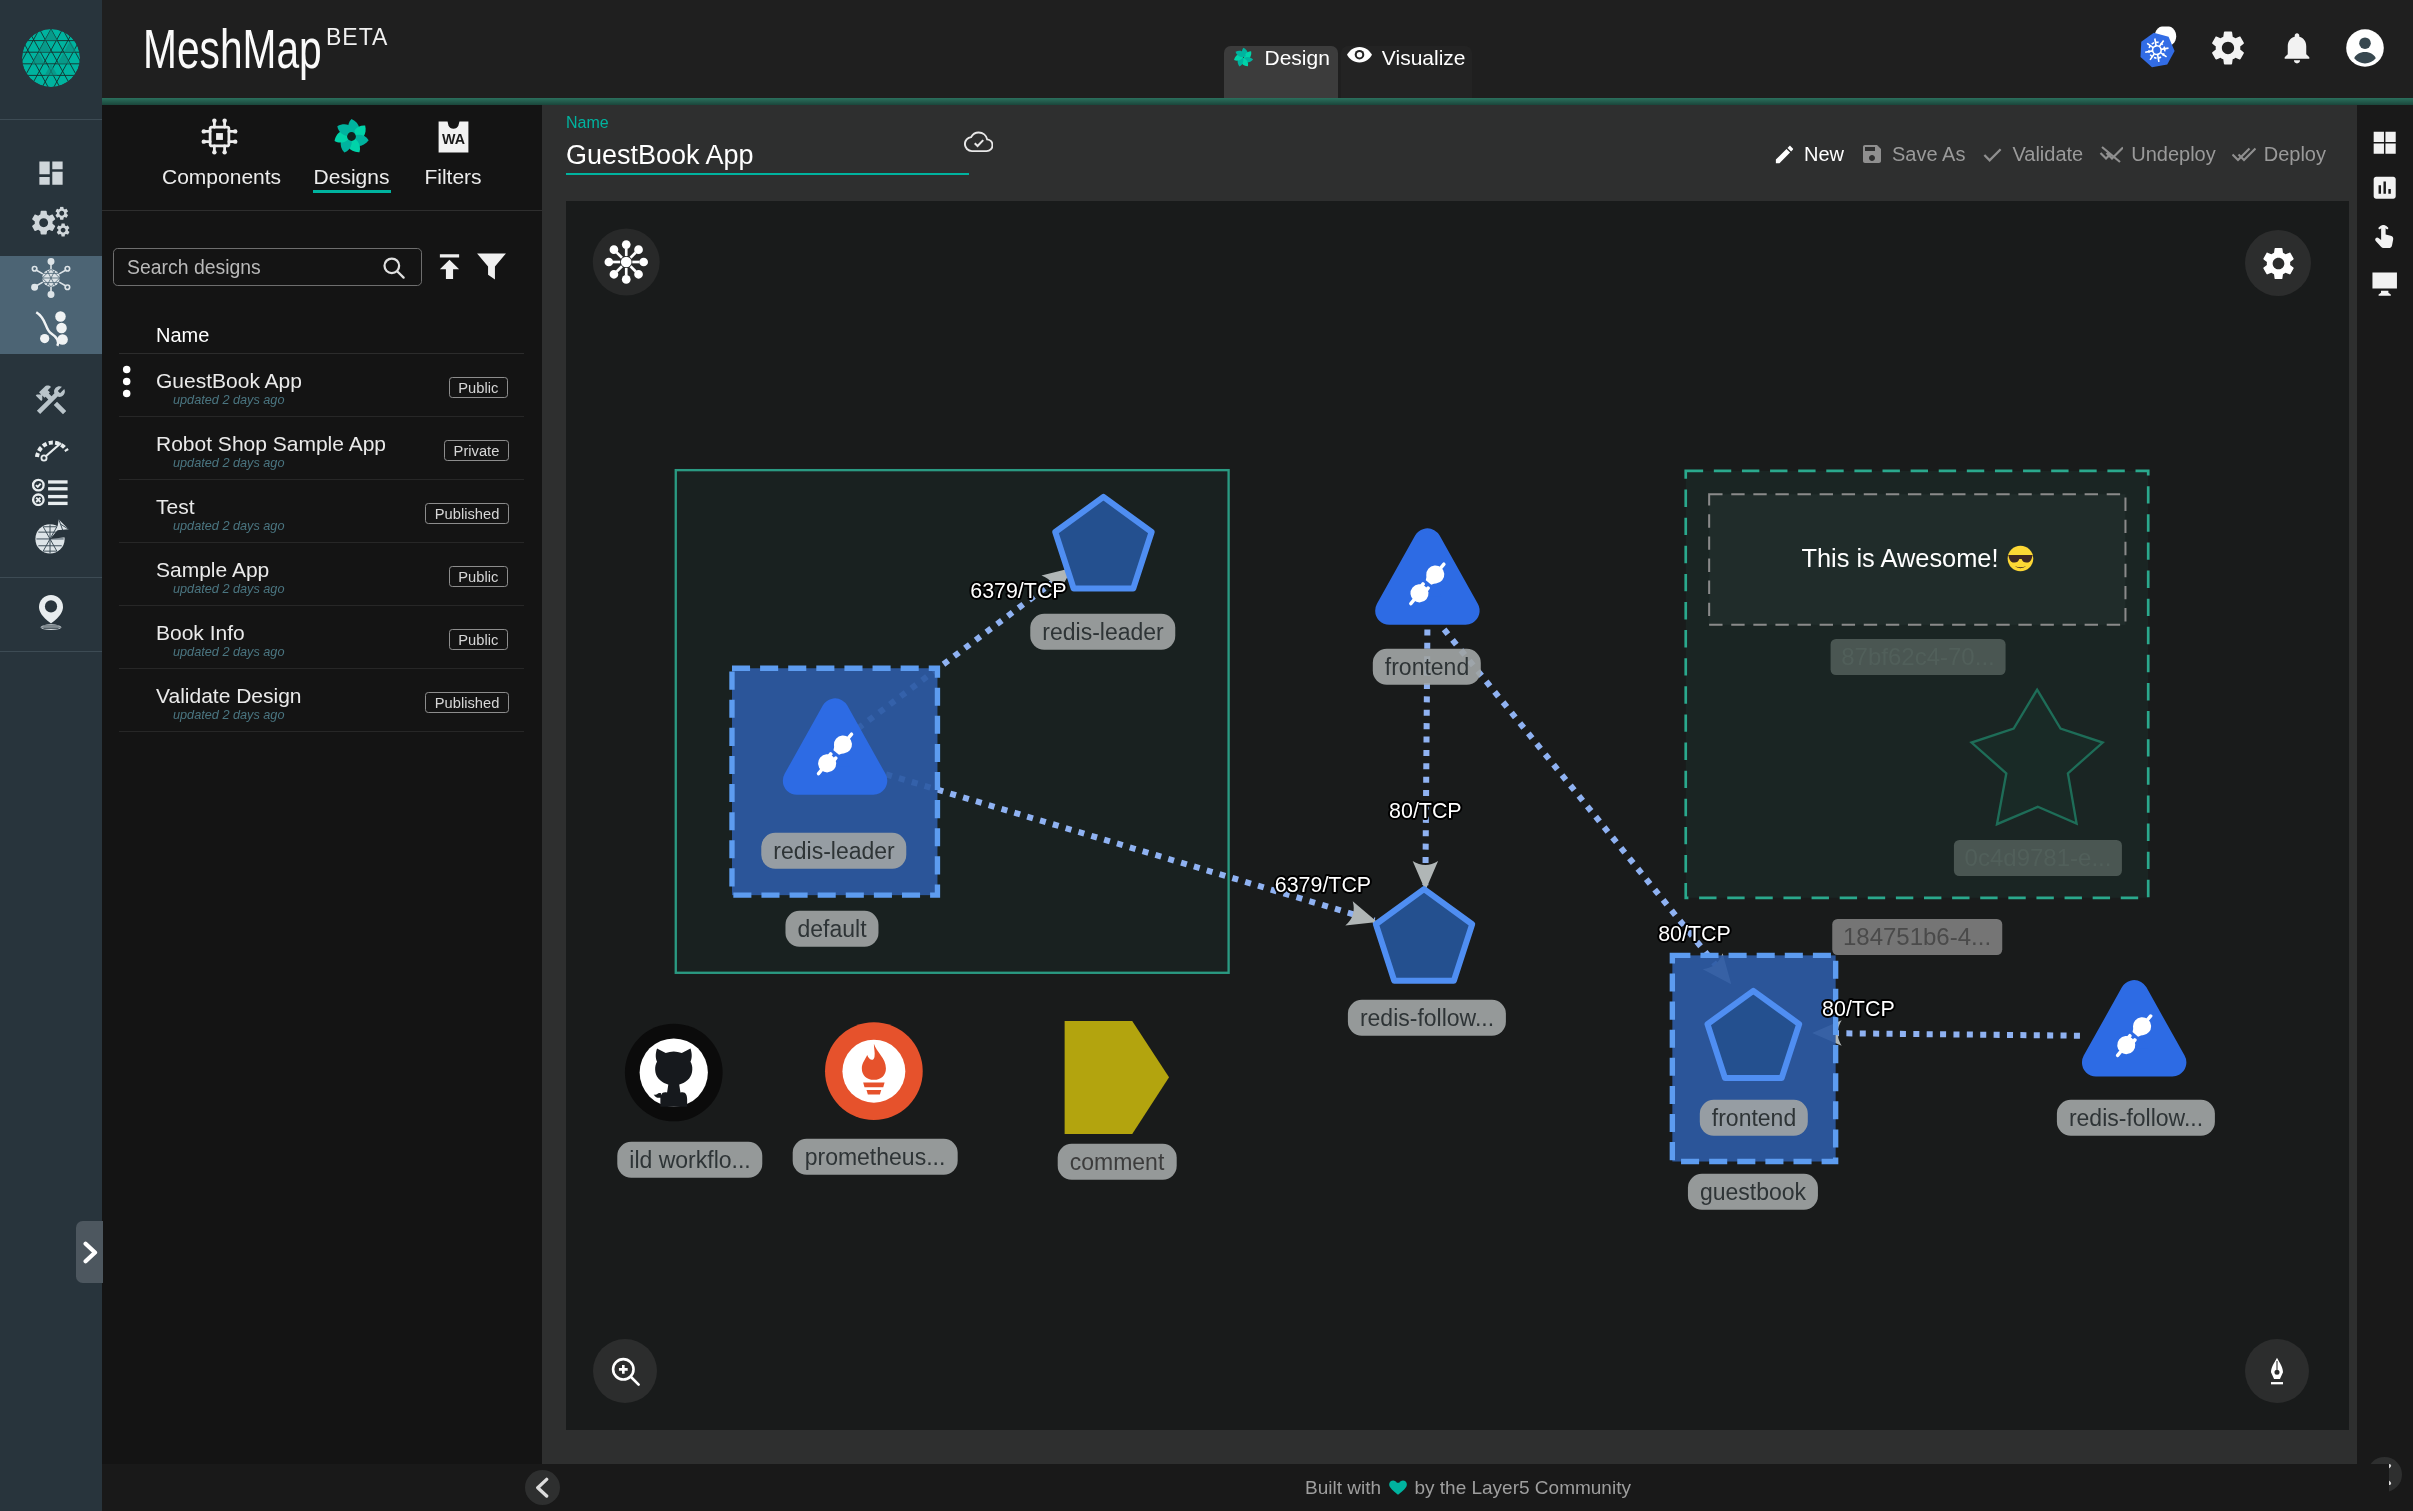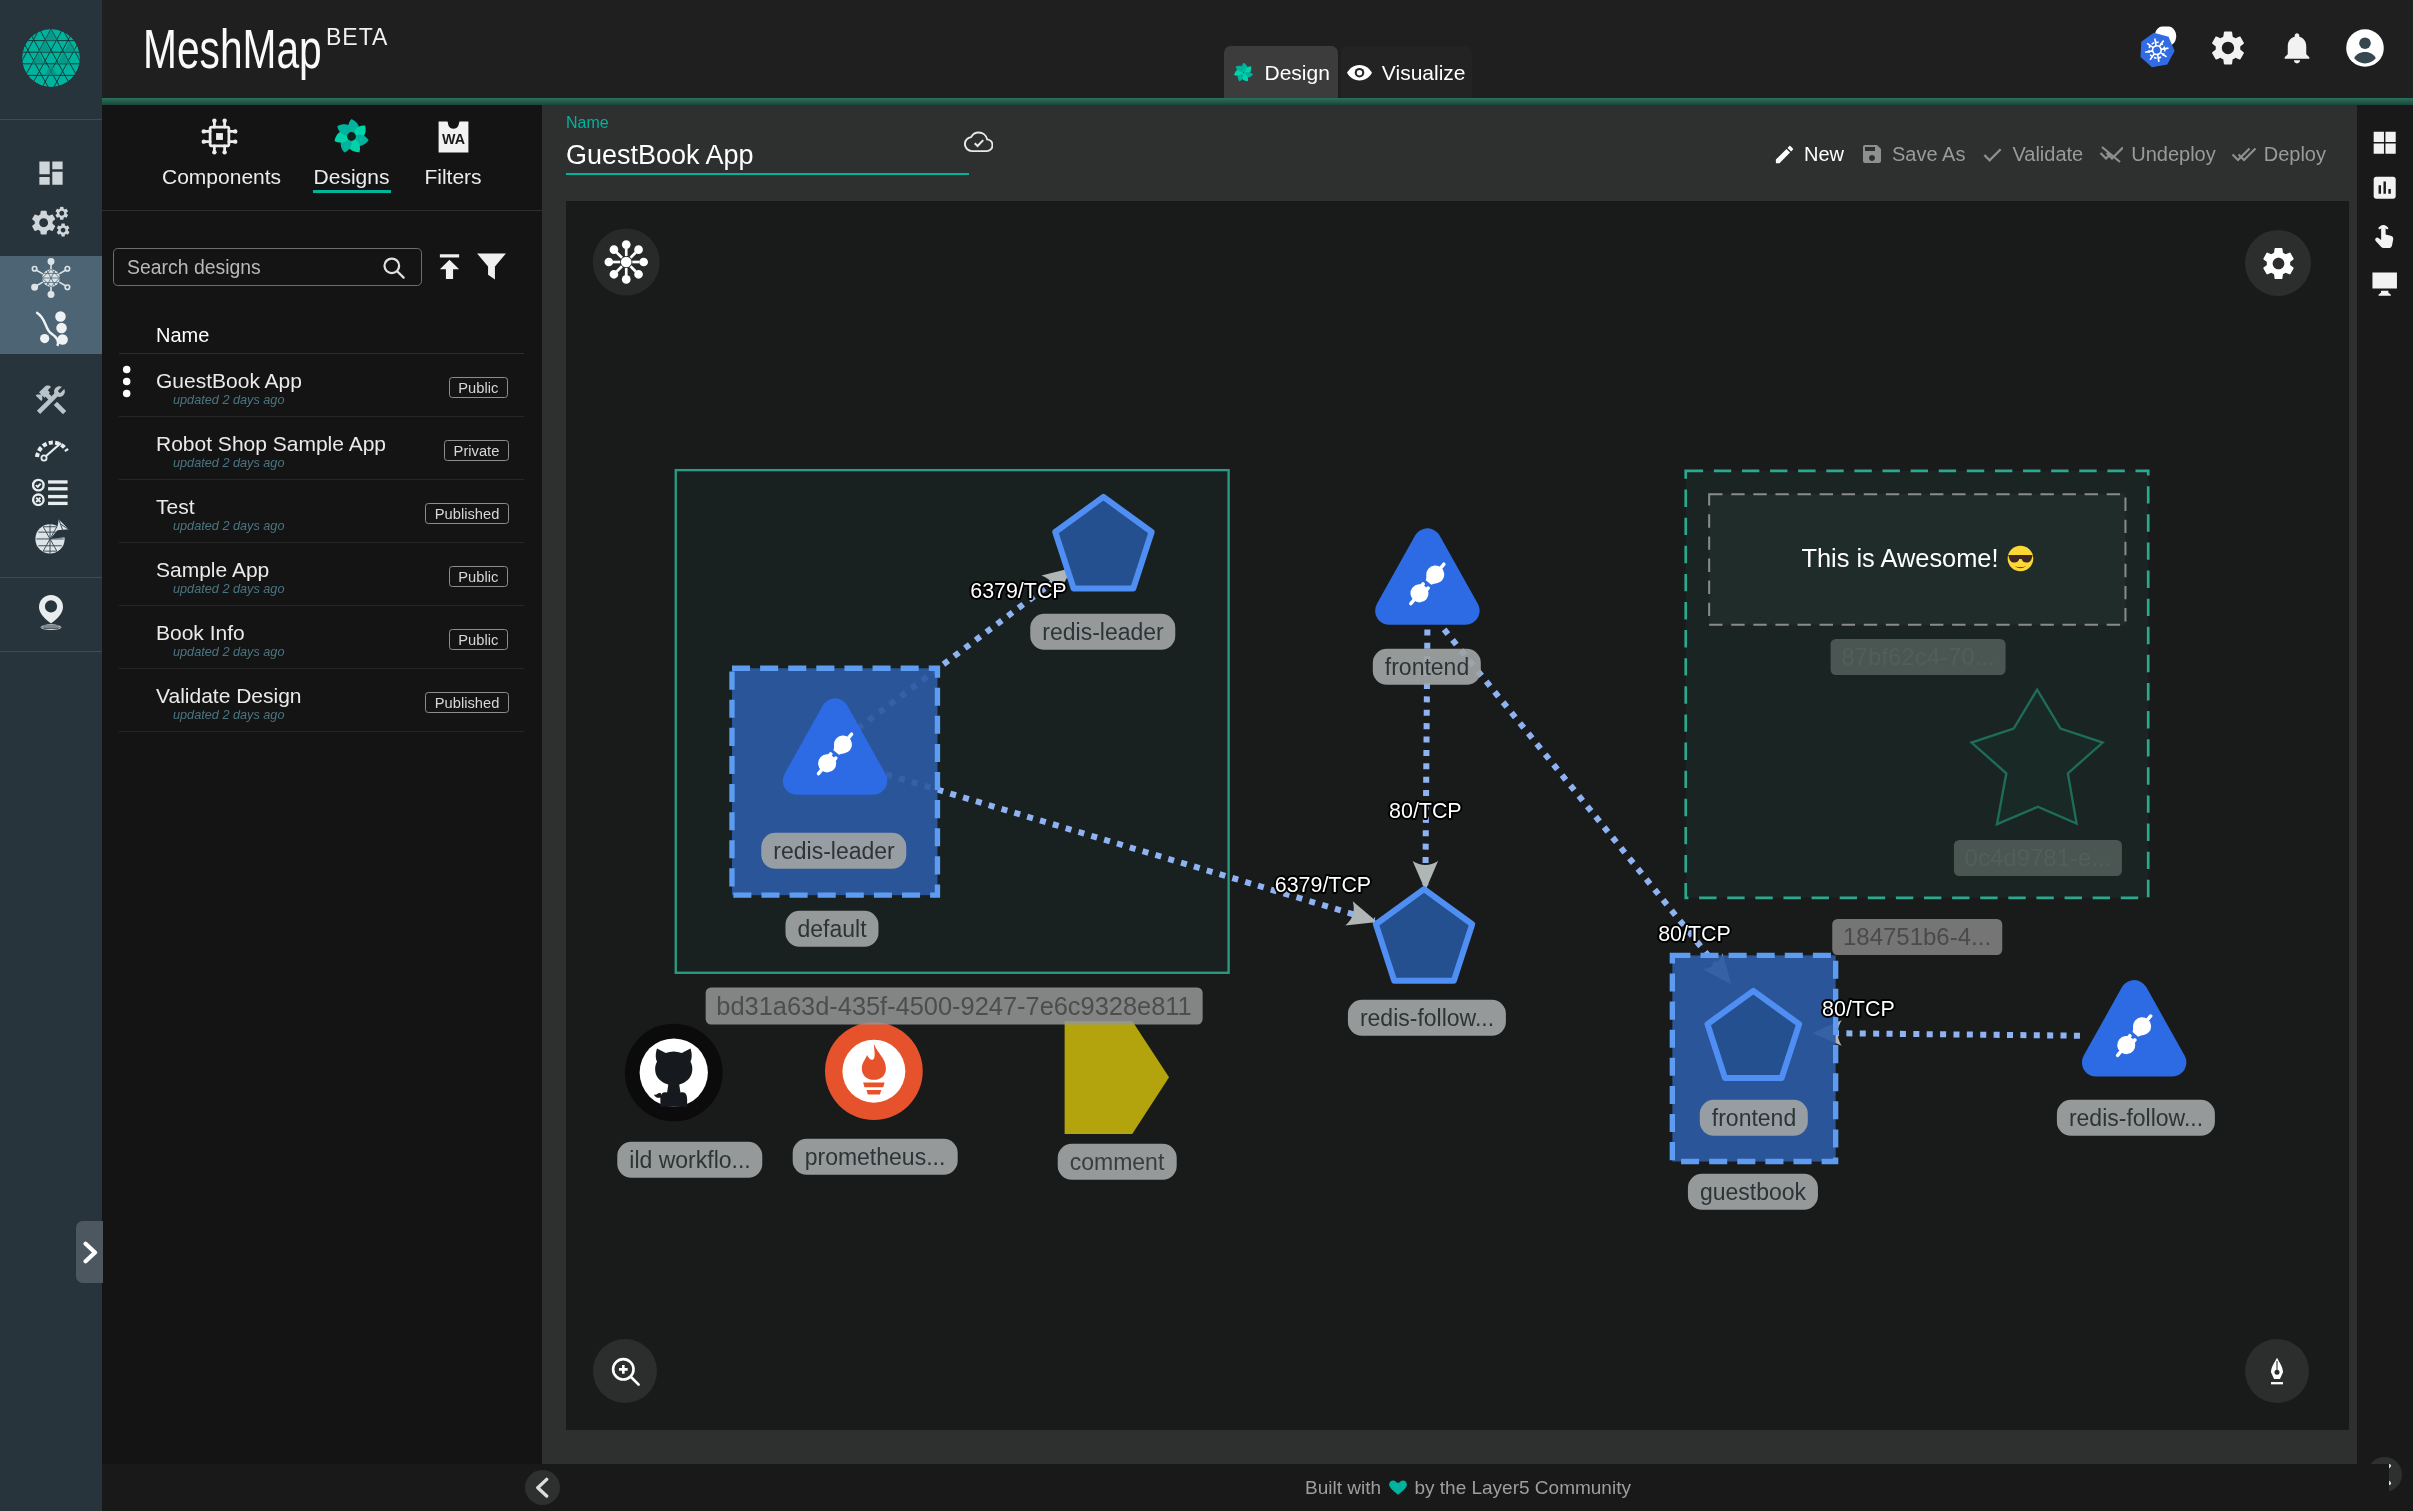--- a/index.html
+++ b/index.html
@@ -11,21 +11,21 @@
   .sdiv { position:absolute; left:0; width:102px; height:0.7px; background:#3d4b54; }
   #sidehl { position:absolute; left:0; top:256px; width:102px; height:98px; background:#4c6474; }
   .sicon { position:absolute; left:50%; transform:translate(-50%,-50%); }
   #chev { position:absolute; left:76px; top:1221px; width:27px; height:62px;
     background:#4d575f; border-radius:6.7px 0 0 6.7px; display:flex; align-items:center; justify-content:center; }
   
   #header { left:102px; top:0; width:2311px; height:98px; background:#1f1f1f; }
   #brand { position:absolute; left:41px; top:16px; color:#fafafa; font-size:56px; font-weight:400; transform:scaleX(0.727); transform-origin:left top; }
   #beta { position:absolute; left:224px; top:24px; color:#f0f0f0; font-size:23px; letter-spacing:1px; }
   #greenline { left:102px; top:98px; width:2311px; height:6.7px; background:linear-gradient(#2b705d,#1a463b); }
-  .modebtn { position:absolute; top:46px; height:53px; border-radius:6.7px 6.7px 0 0; display:flex; align-items:center; justify-content:center; gap:9.4px; color:#fff; font-size:21px; }
+  .modebtn { position:absolute; top:46px; height:53px; border-radius:6.7px 6.7px 0 0; display:flex; align-items:flex-start; justify-content:center; gap:9.4px; color:#fff; font-size:21px; }
   #btn-design { left:1122px; width:114px; background:#3c3c3c; }
   #btn-visual { left:1239px; width:131px; background:#232323; }
   .hicon { position:absolute; top:48px; transform:translate(-50%,-50%); }
   
   #panel { left:102px; top:105px; width:440px; height:1406px; background:#141414; }
   .tab { position:absolute; top:13.4px; text-align:center; color:#ececec; font-size:21px; }
   .tabicon { height:37px; display:flex; align-items:center; justify-content:center; margin-bottom:9.4px; }
   #tabuline { position:absolute; left:211px; top:85px; width:78px; height:3.3px; background:#00B39F; }
   #pdiv1 { position:absolute; left:0; top:105px; width:440px; height:1.3px; background:#2e2e2e; }
   #search { position:absolute; left:10.7px; top:143px; width:309px; height:38px; border:1.3px solid #6e6e6e; border-radius:4.7px; color:#b9b9b9; font-size:19.4px; display:flex; align-items:center; padding:0 13.4px; }
@@ -413,21 +413,20 @@
 <div class="fab" style="left:1679px; top:1138px; width:64px; height:64px;">
   <svg width="32" height="32" viewBox="0 0 24 24" fill="#fff">
         <path fill-rule="evenodd" d="M12 2 C9.5 6.5 7.5 9.5 7.5 13 L9.8 18 H14.2 L16.5 13 C16.5 9.5 14.5 6.5 12 2 Z M12 14.8 a1.9 1.9 0 1 1 0-3.8 1.9 1.9 0 0 1 0 3.8 Z M11.6 4.5 h0.8 V11 h-0.8 Z"></path>
         <path d="M7.5 20.3 h9 v1.7 h-9 Z"></path>
       </svg>
 </div>
 
 <div class="nlabel" style="left:537px; top:431px;">redis-leader</div>
 <div class="nlabel" style="left:268px; top:650px;">redis-leader</div>
 <div class="nlabel" style="left:266px; top:728px;">default</div>
-<div class="dimlabel" style="left:388px; top:805px; background:rgba(150,150,150,0.85); color:#4d4d4d; font-size:25.4px;">bd31a63d-435f-4500-9247-7e6c9328e811</div>
 <div class="nlabel" style="left:124px; top:959px;">ild workflo...</div>
 <div class="nlabel" style="left:309px; top:956px;">prometheus...</div>
 <div class="nlabel" style="left:551px; top:961px; color:#3c3c3c;">comment</div>
 <div class="nlabel" style="left:861px; top:466px;">frontend</div>
 <div class="nlabel" style="left:861px; top:817px;">redis-follow...</div>
 <div class="nlabel" style="left:1188px; top:917px;">frontend</div>
 <div class="nlabel" style="left:1187px; top:991px;">guestbook</div>
 <div class="nlabel" style="left:1570px; top:917px;">redis-follow...</div>
 <div class="dimlabel" style="left:1352px; top:456px; background:rgba(122,135,130,0.5); color:#515f5a;">87bf62c4-70...</div>
 <div class="dimlabel" style="left:1472px; top:657px; background:rgba(122,135,130,0.5); color:#515f5a;">0c4d9781-e...</div>

